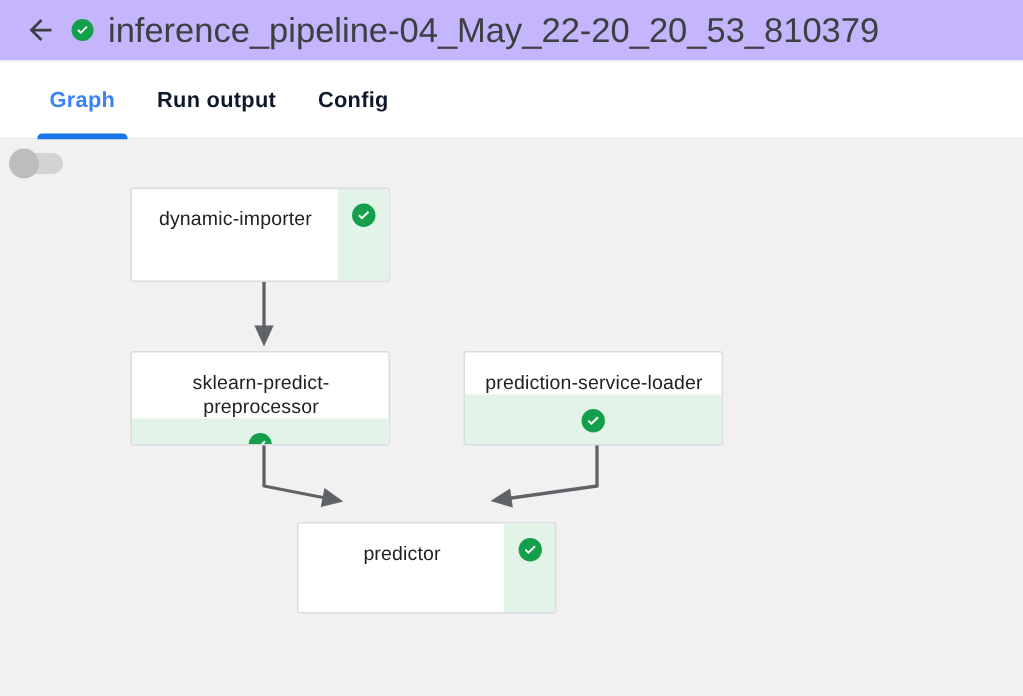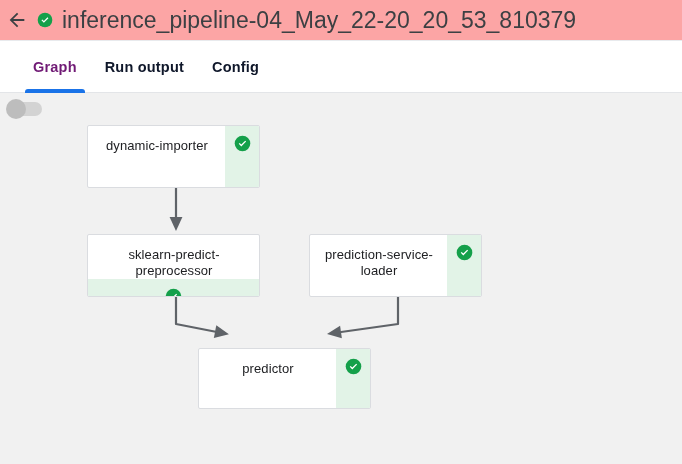--- a/index.html
+++ b/index.html
@@ -9,24 +9,24 @@
     overflow: hidden;
     background: #ffffff;
     font-family: "Liberation Sans", sans-serif;
     -webkit-font-smoothing: antialiased;
   }
 
   
   .header {
     position: relative;
     height: 41px;
-    background: #fca5a5;
+    background: #c4b5fd;
     display: flex;
     align-items: center;
-    padding-left: 2px;
+    padding-left: 12px;
     border-bottom: 1px solid #e8eaed;
   }
   .back-btn {
     width: 30px; height: 30px;
     display: flex; align-items: center; justify-content: center;
     cursor: pointer;
     flex: 0 0 auto;
   }
   .back-btn svg { display: block; }
   .status-dot {
@@ -60,21 +60,21 @@
     display: flex;
     align-items: center;
     justify-content: center;
     padding: 0 14px;
     font-size: 14.5px;
     font-weight: bold;
     color: #0f172a;
     cursor: pointer;
     letter-spacing: .2px;
   }
-  .tab.active { color: #701a75; }
+  .tab.active { color: #3b82f6; }
   .tab.active::after {
     content: "";
     position: absolute;
     left: 6px; right: 6px;
     bottom: 0;
     height: 4px;
     background: #1a73e8;
     border-radius: 3px 3px 0 0;
   }
 
@@ -218,21 +218,21 @@
       <div class="node-label">sklearn-predict-preprocessor</div>
     </div>
     <div class="node-status">
       <svg width="17" height="17" viewBox="0 0 24 24">
         <circle cx="12" cy="12" r="11" fill="#14a04a"></circle>
         <path d="M10.3 16.1l-3.6-3.6 1.3-1.3 2.3 2.3 5.5-5.5 1.3 1.3z" fill="#ffffff"></path>
       </svg>
     </div>
   </div>
 
-  <div class="node" style="left:309px; top:110px; width:173px; height:63px;">
+  <div class="node" style="left:309px; top:110px; width:173px; height:63px;flex-direction:column;">
     <div class="node-body">
       <div class="node-label">prediction-service-loader</div>
     </div>
     <div class="node-status">
       <svg width="17" height="17" viewBox="0 0 24 24">
         <circle cx="12" cy="12" r="11" fill="#14a04a"></circle>
         <path d="M10.3 16.1l-3.6-3.6 1.3-1.3 2.3 2.3 5.5-5.5 1.3 1.3z" fill="#ffffff"></path>
       </svg>
     </div>
   </div>

